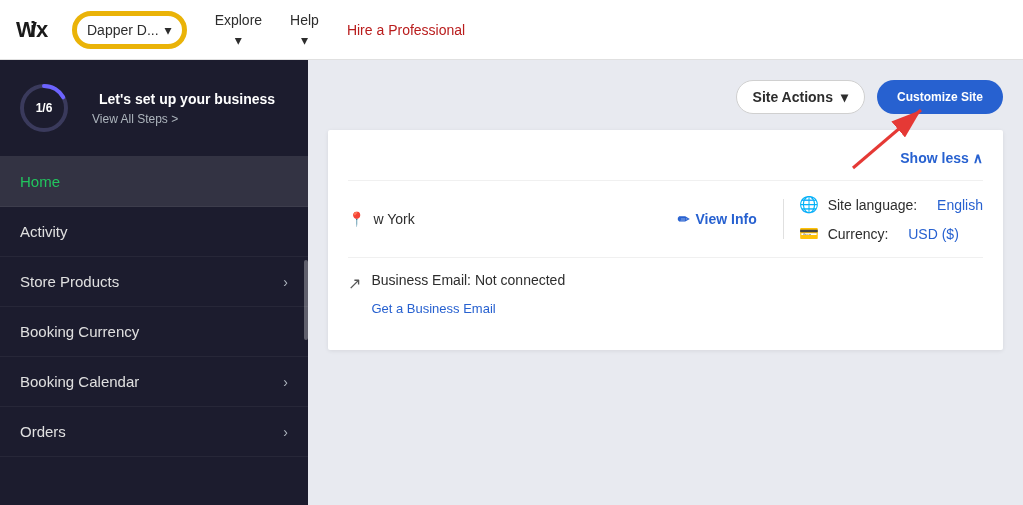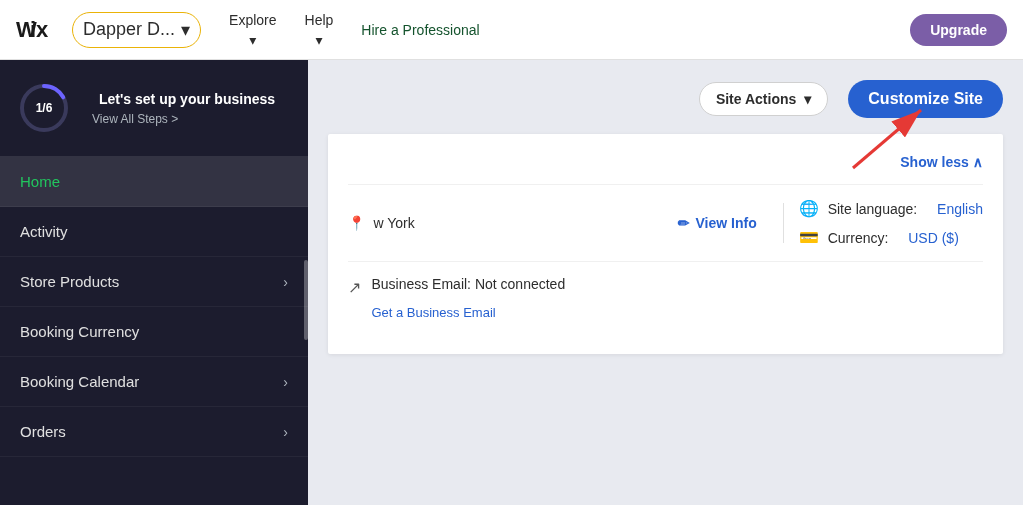--- a/index.html
+++ b/index.html
@@ -8,31 +8,31 @@
     
     .top-nav {
       display: flex; align-items: center; height: 60px;
       background: #fff; border-bottom: 1px solid #e0e0e0;
       padding: 0 16px; gap: 0; position: relative; z-index: 10;
     }
     .wix-logo { margin-right: 12px; }
     .wix-logo svg { display: block; }
     .site-selector {
       display: flex; align-items: center; gap: 6px;
-      padding: 6px 10px; border: 1px solid #eab308; border-radius: 20px;
-      cursor: pointer; font-size: 18px; font-weight: 500; color: #2d2d2d;
+      padding: 6px 10px; border: 5px solid #eab308; border-radius: 20px;
+      cursor: pointer; font-size: 14px; font-weight: 500; color: #2d2d2d;
       background: #fff; margin-right: 16px;
     }
     .nav-links { display: flex; align-items: center; gap: 4px; flex: 1; }
     .nav-link {
       display: flex; align-items: center; gap: 4px;
       padding: 8px 12px; font-size: 14px; font-weight: 500; color: #2d2d2d;
       cursor: pointer; border-radius: 6px; flex-direction: column;
     }
-    .hire-link { color: #14532d; font-size: 14px; font-weight: 500; padding: 8px 12px; cursor: pointer; justify-content: center; }
+    .hire-link { color: #b91c1c; font-size: 14px; font-weight: 500; padding: 8px 12px; cursor: pointer; justify-content: center; }
     .upgrade-btn {
       background: #7b5ea7; color: #fff; border: none; border-radius: 20px;
       padding: 8px 20px; font-size: 14px; font-weight: 600; cursor: pointer;
     }
 
     
     .layout { display: flex; height: calc(505px - 60px); }
 
     
     .sidebar {
@@ -68,31 +68,31 @@
     .scroll-thumb {
       position: absolute; top: 45%; width: 4px; height: 80px;
       background: rgba(255,255,255,0.3); border-radius: 2px;
     }
 
     
     .main { flex: 1; background: #e8eaf0; overflow: hidden; padding: 20px; position: relative; }
 
     .action-bar {
       display: flex; justify-content: flex-end; align-items: center;
-      gap: 20px; margin-bottom: 16px;
+      gap: 12px; margin-bottom: 16px;
     }
     .site-actions-btn {
       display: flex; align-items: center; gap: 8px;
       background: #fff; border: 1.5px solid #d0d0d0; border-radius: 20px;
       padding: 8px 16px; font-size: 14px; font-weight: 600; color: #2d2d2d;
       cursor: pointer;
     }
     .customize-btn {
       background: #2761d0; color: #fff; border: none; border-radius: 20px;
-      padding: 10px 20px; font-size: 16px; font-weight: 600; cursor: pointer;
+      padding: 10px 20px; font-size: 12px; font-weight: 600; cursor: pointer;
     }
 
     .info-card {
       background: #fff; border-radius: 2px; padding: 20px;
       box-shadow: 0 1px 4px rgba(0,0,0,0.08);
     }
     .show-less-bar {
       display: flex; justify-content: flex-end; align-items: center;
       margin-bottom: 14px;
     }
@@ -161,21 +161,20 @@
     </div>
     <div class="nav-link">
       <span>Help</span>
       <span>▾</span>
     </div>
     <div class="hire-link nav-link">
       <span>Hire a Professional</span>
     </div>
   </div>
 
-  <button class="upgrade-btn">Upgrade</button>
 </nav>
 
 <div class="layout">
 
   <aside class="sidebar">
     <div class="setup-card">
       <div class="progress-ring">
         <svg width="56" height="56" viewBox="0 0 56 56">
           <circle cx="28" cy="28" r="22" stroke="#3a3a5c" stroke-width="4" fill="none"></circle>
           <circle cx="28" cy="28" r="22" stroke="#6c63ff" stroke-width="4" fill="none" stroke-dasharray="138.2" stroke-dashoffset="115" stroke-linecap="round"></circle>

